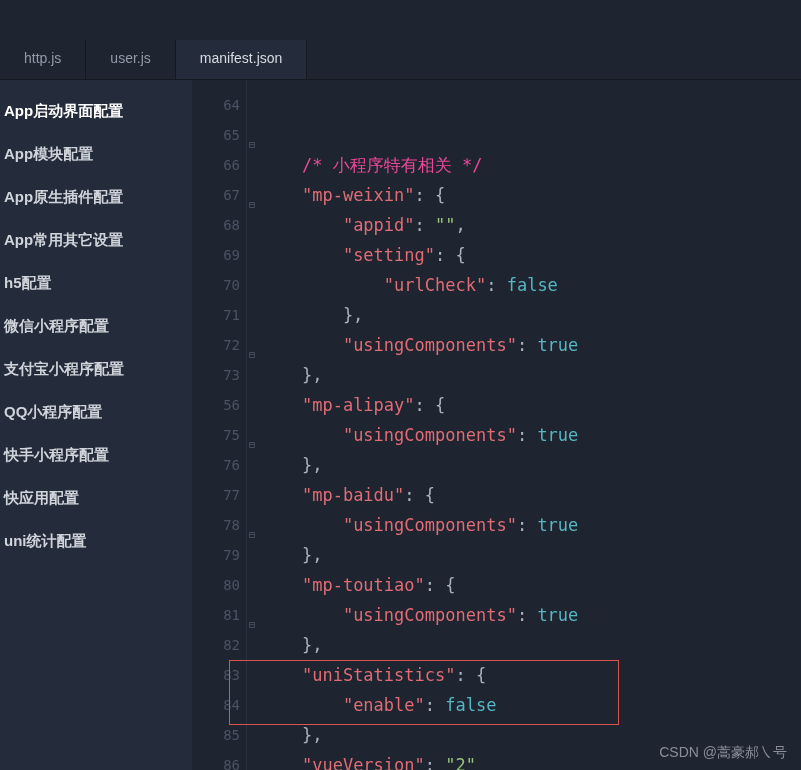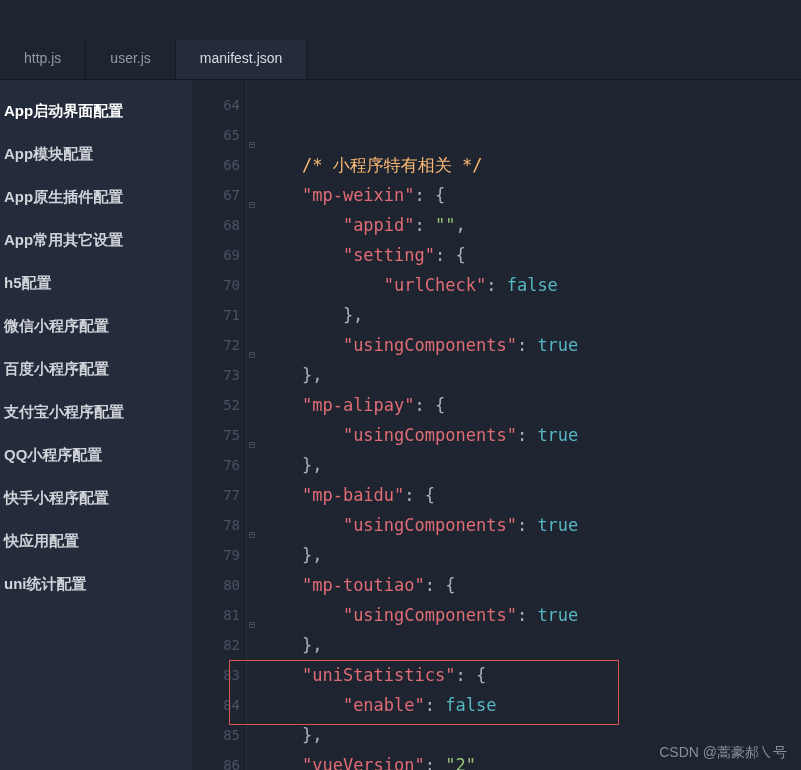--- a/index.html
+++ b/index.html
@@ -86,21 +86,21 @@
 }
 .code{
   flex:1;
   padding:10px 0 0 14px;
   font-size:17px;
   line-height:30px;
   white-space:pre;
   position:relative;
 }
 .line{height:30px;}
-.tc{color:#fdba74;}   
+.tc{color:#ec4899;}   
 .tp{color:#abb2bf;}   
 .tk{color:#e06c75;}   
 .tv{color:#56b6c2;}   
 .ts{color:#98c379;}   
 .highlight-box{
   position:absolute;
   border:1px solid #d9534f;
   pointer-events:none;
   left:-18px;
   top:580px;
@@ -127,41 +127,40 @@
 </div>
 
 <div class="main">
   <div class="sidebar">
     <div class="sb-item active">App启动界面配置</div>
     <div class="sb-item">App模块配置</div>
     <div class="sb-item">App原生插件配置</div>
     <div class="sb-item">App常用其它设置</div>
     <div class="sb-item">h5配置</div>
     <div class="sb-item">微信小程序配置</div>
-    <div class="sb-item">百度小程序配置</div>
     <div class="sb-item">支付宝小程序配置</div>
     <div class="sb-item">QQ小程序配置</div>
     <div class="sb-item">快手小程序配置</div>
     <div class="sb-item">快应用配置</div>
     <div class="sb-item">uni统计配置</div>
   </div>
 
   <div class="editor">
     <div class="gutter" id="gutter">
         <div class="ln">64</div>
         <div class="ln">65<span class="fold">⊟</span></div>
         <div class="ln">66</div>
         <div class="ln">67<span class="fold">⊟</span></div>
         <div class="ln">68</div>
         <div class="ln">69</div>
         <div class="ln">70</div>
         <div class="ln">71</div>
         <div class="ln">72<span class="fold">⊟</span></div>
         <div class="ln">73</div>
-        <div class="ln">52</div>
+        <div class="ln">56</div>
         <div class="ln">75<span class="fold">⊟</span></div>
         <div class="ln">76</div>
         <div class="ln">77</div>
         <div class="ln">78<span class="fold">⊟</span></div>
         <div class="ln">79</div>
         <div class="ln">80</div>
         <div class="ln">81<span class="fold">⊟</span></div>
         <div class="ln">82</div>
         <div class="ln">83</div>
         <div class="ln">84</div>

